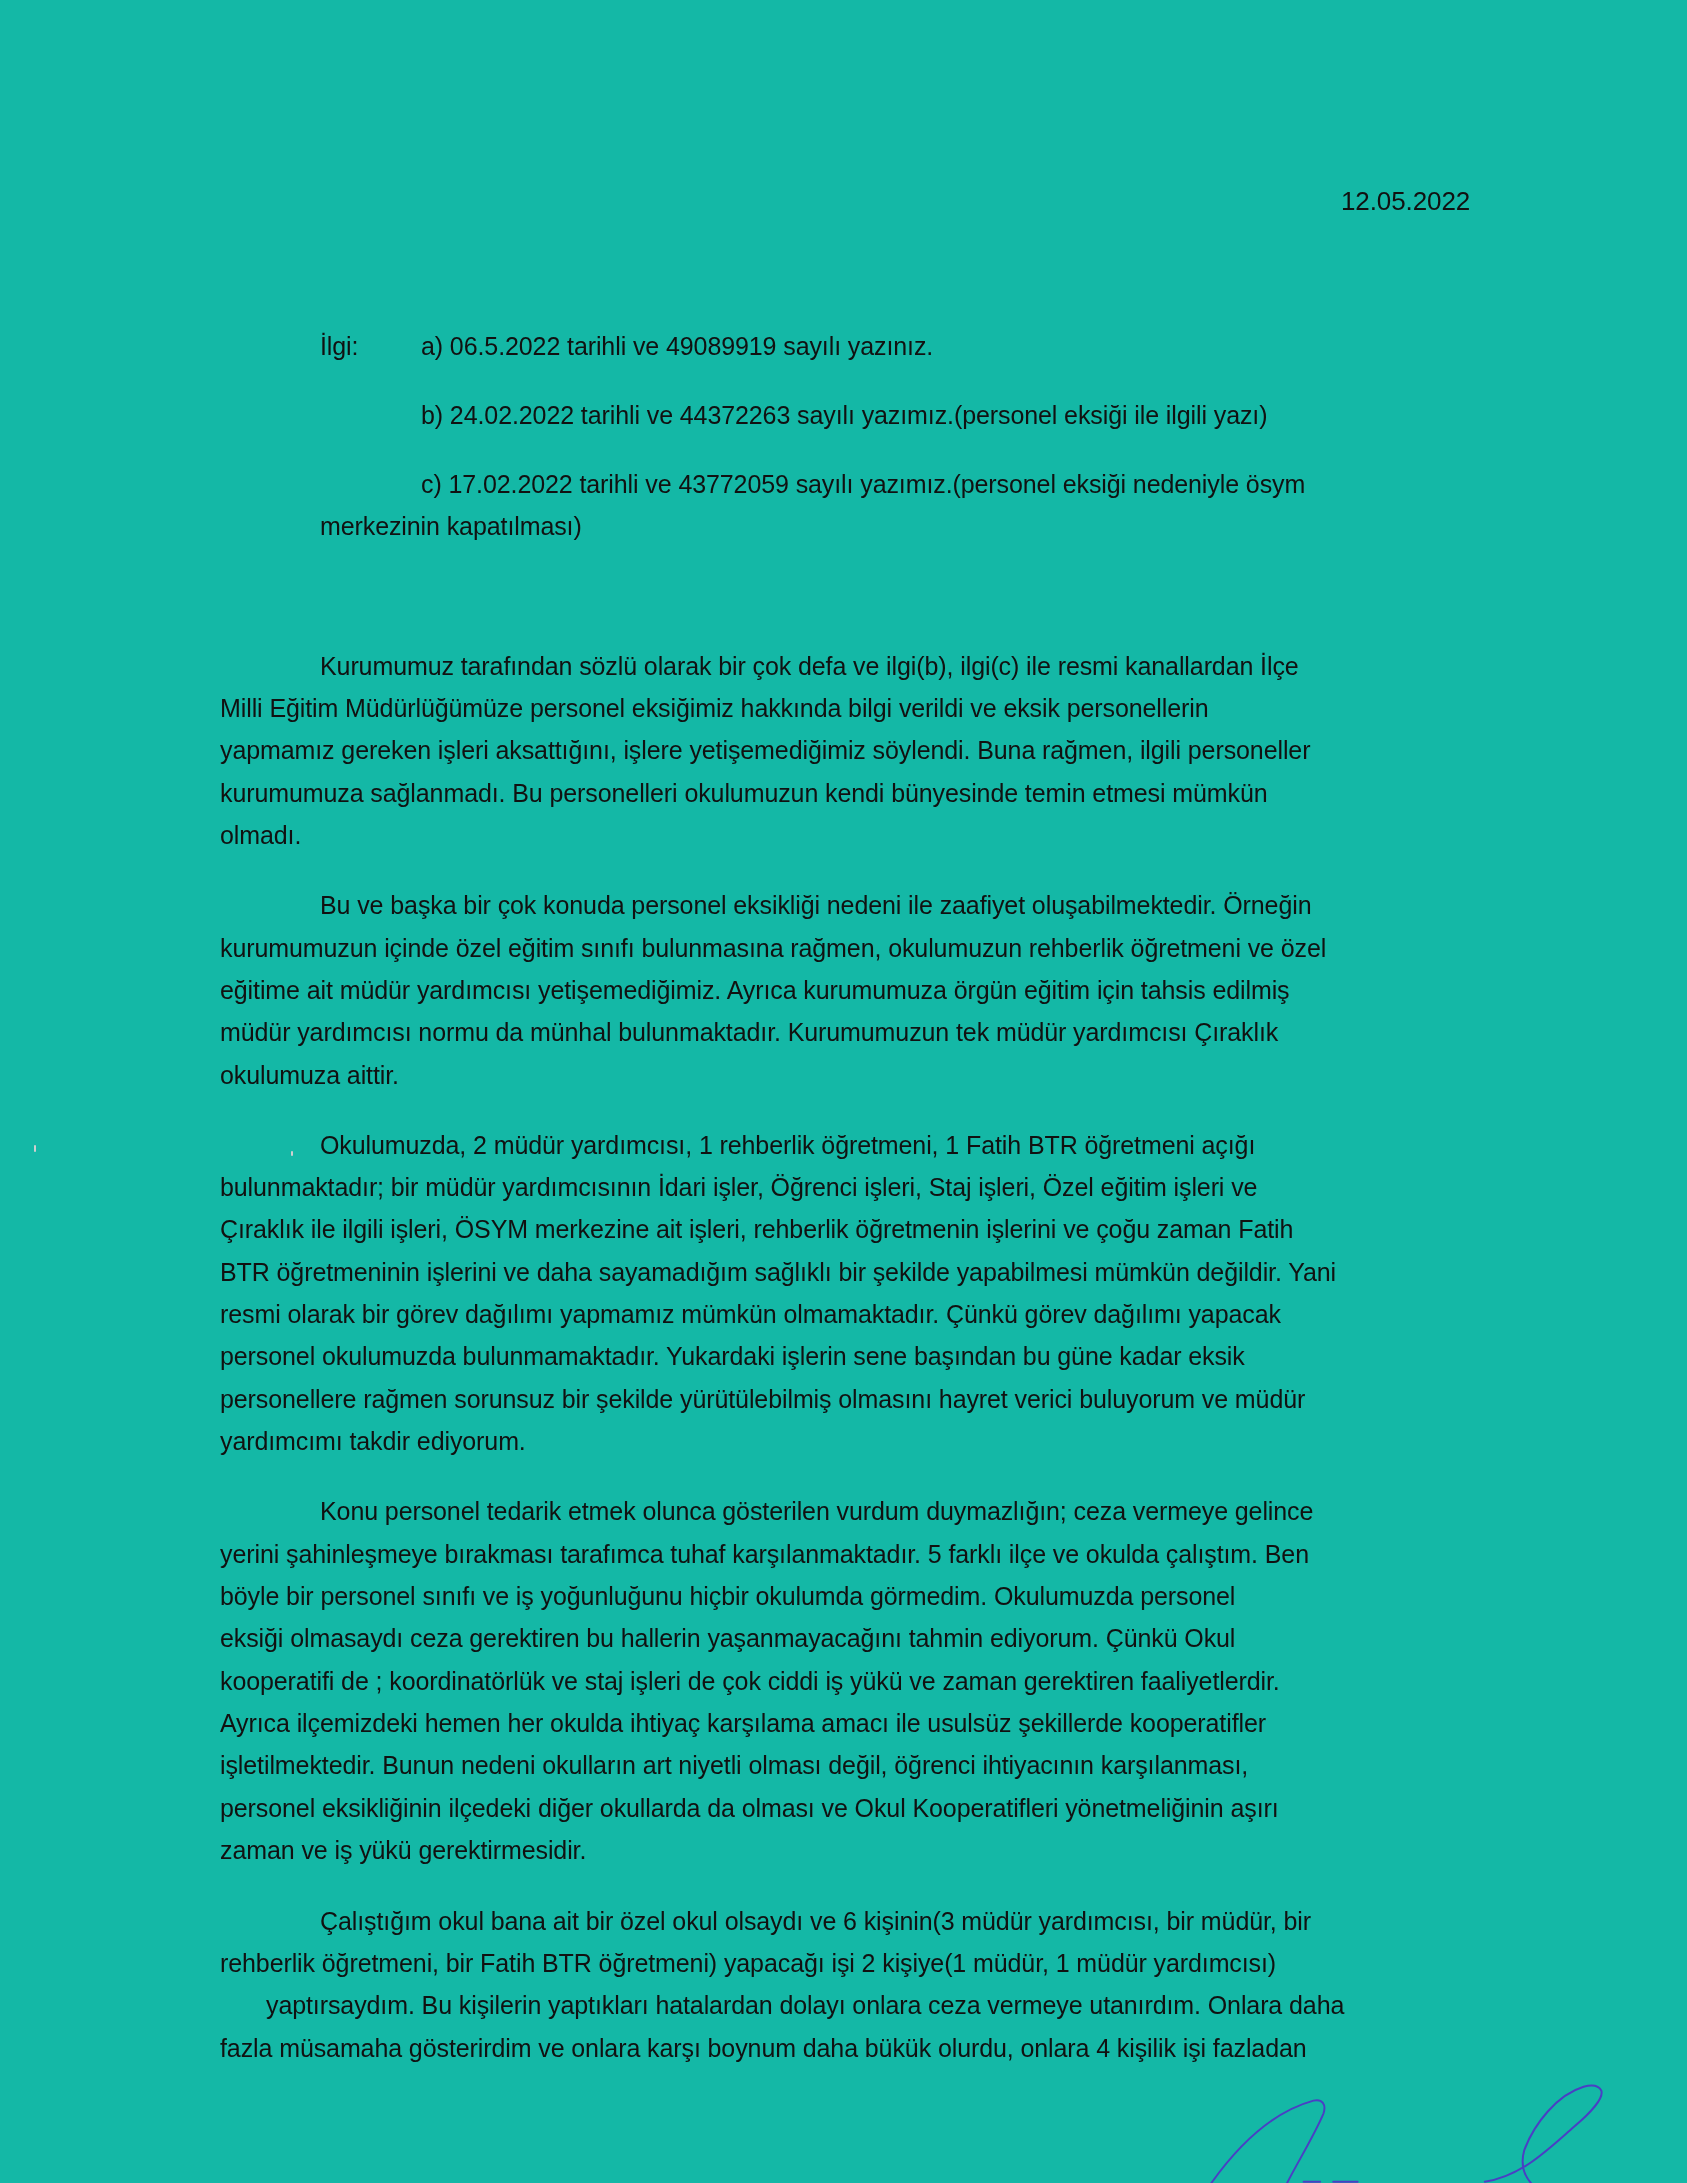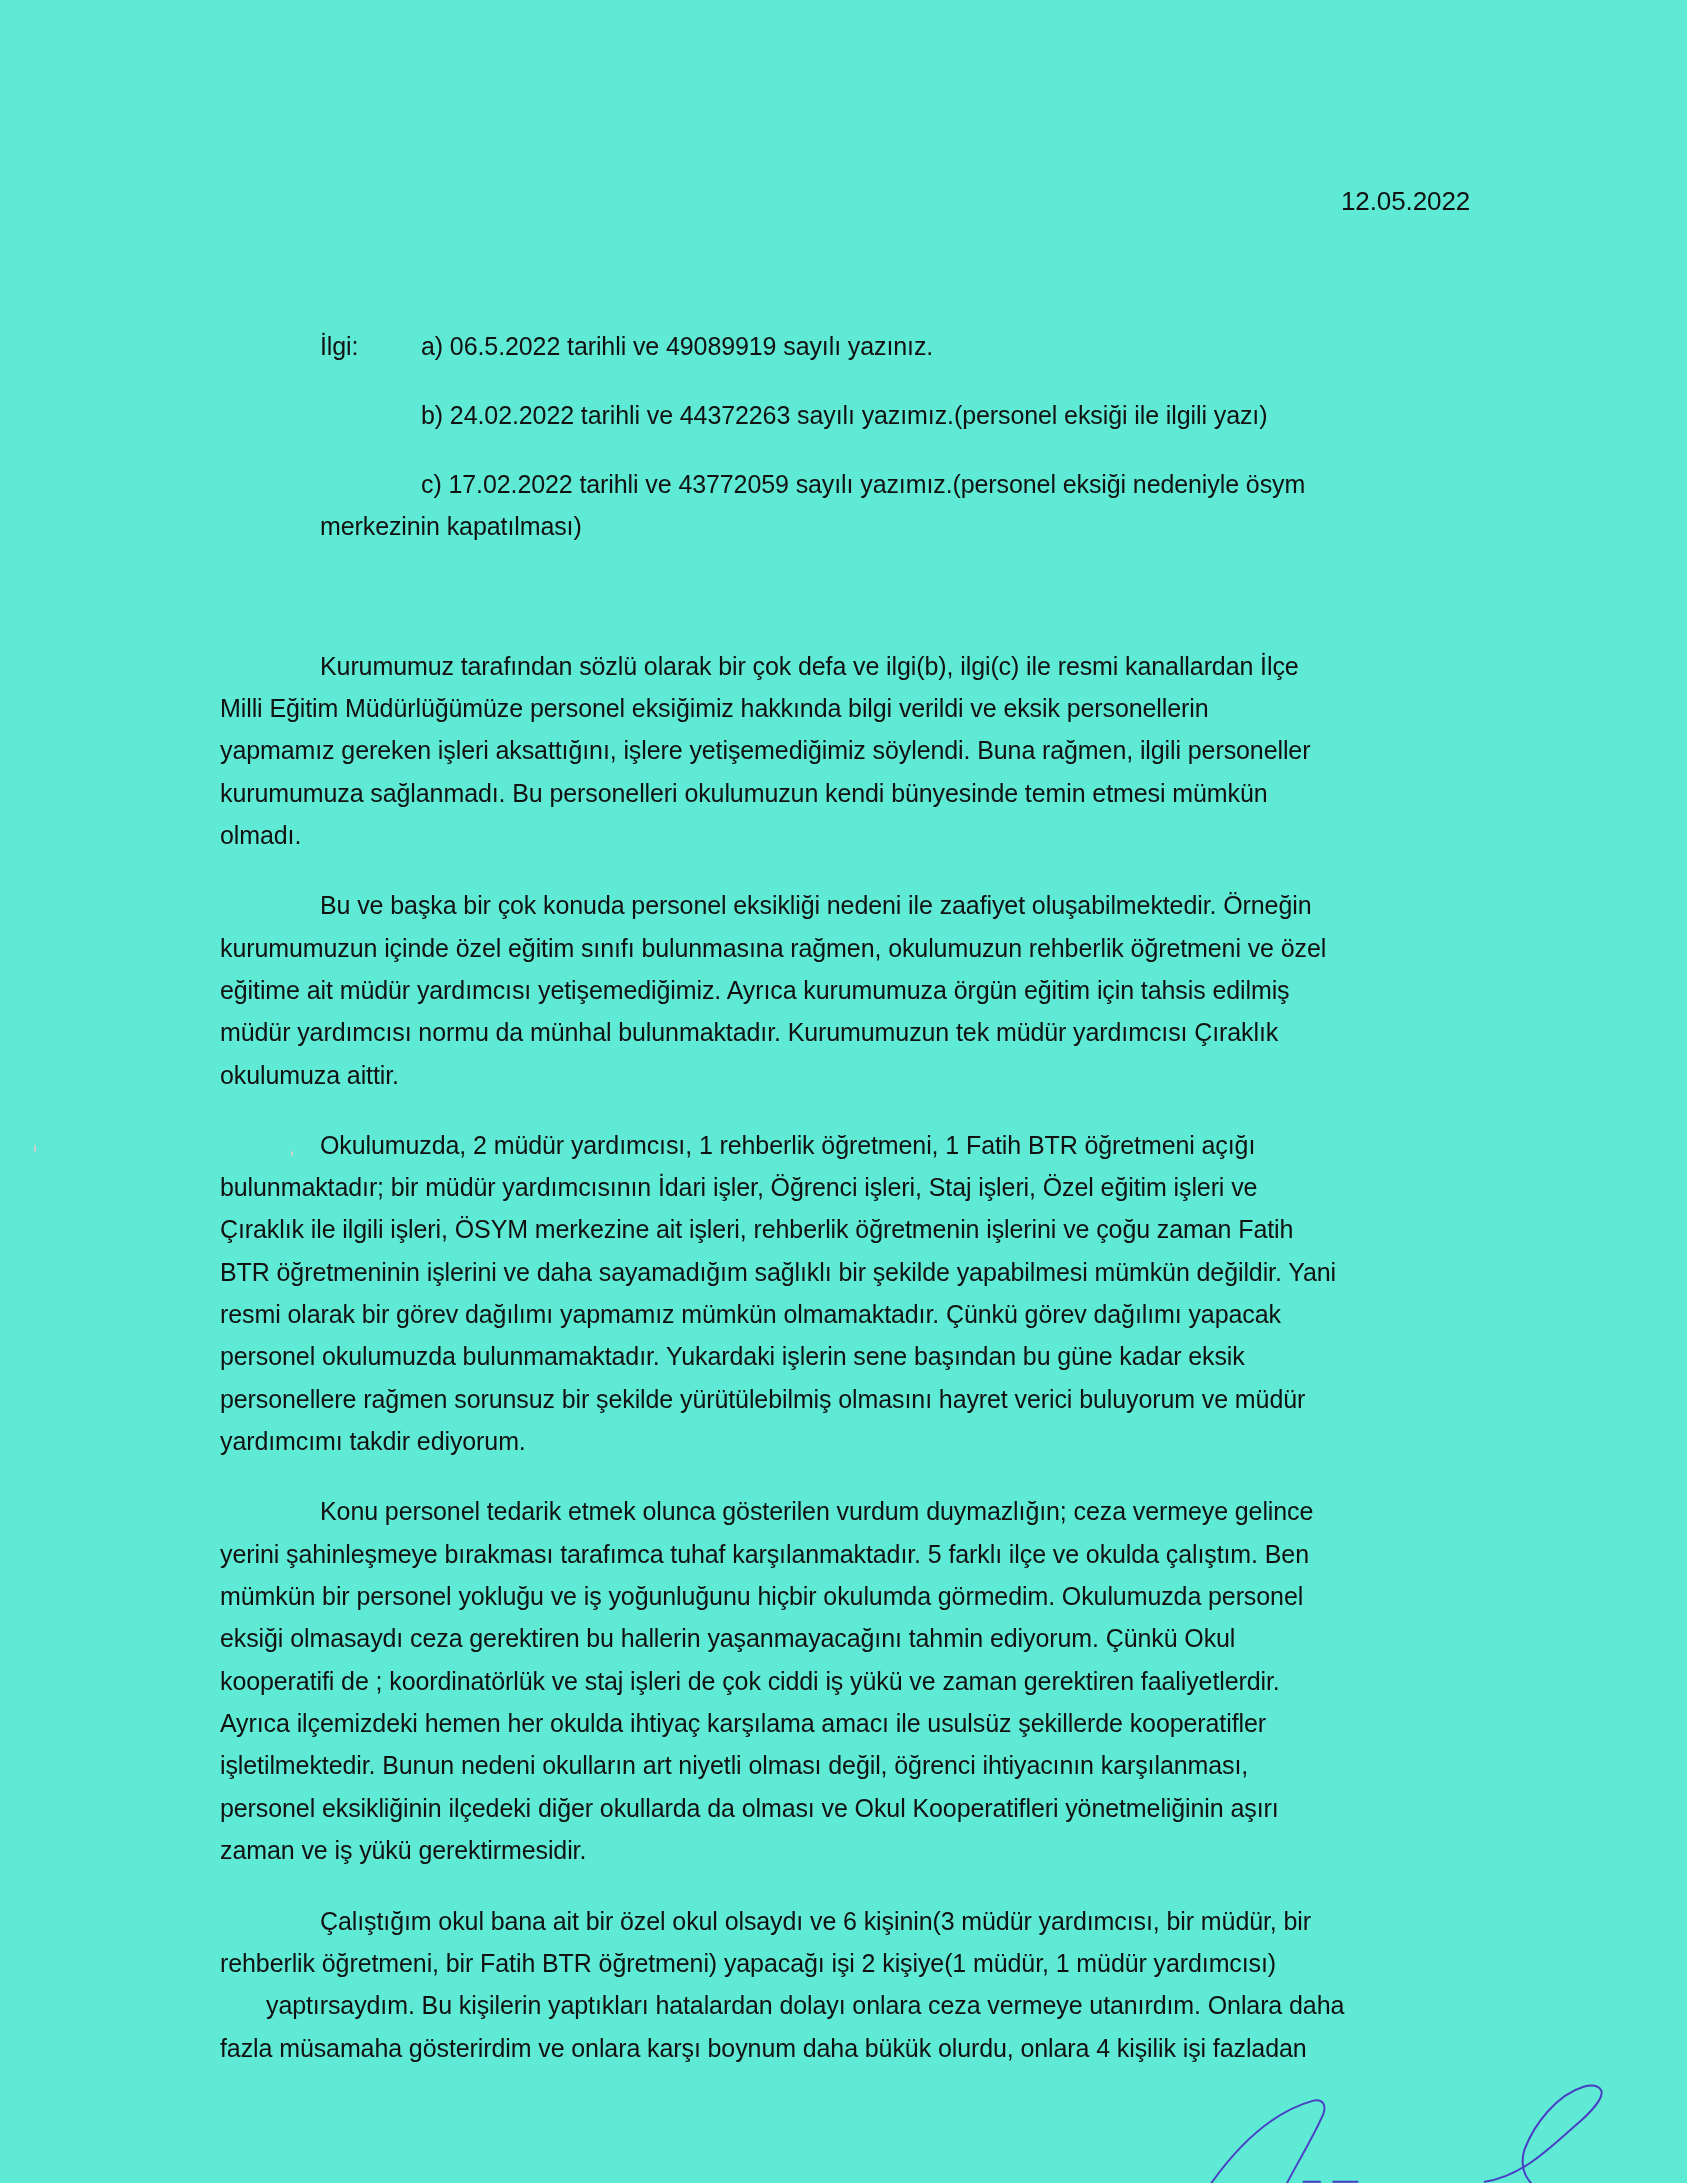--- a/index.html
+++ b/index.html
@@ -13,21 +13,21 @@
       position: relative;
       overflow: hidden;
       font-family: "Liberation Sans", "DejaVu Sans", sans-serif;
       color: #111111;
     }
     .page {
       position: absolute;
       left: 0; top: 0;
       width: 1687px;
       height: 2183px;
-      background: #5eead4;
+      background: #14b8a6;
     }
     .line {
       position: absolute;
       white-space: nowrap;
       font-size: 25px;
       line-height: 29px;
       letter-spacing: -0.1px;
     }
     .date {
       left: 1341px;
@@ -101,21 +101,21 @@
     <div class="line l-body" style="top:1258px;">BTR öğretmeninin işlerini ve daha sayamadığım sağlıklı bir şekilde yapabilmesi mümkün değildir.  Yani</div>
     <div class="line l-body" style="top:1300px;">resmi olarak bir görev dağılımı yapmamız mümkün olmamaktadır. Çünkü görev dağılımı yapacak</div>
     <div class="line l-body" style="top:1342px;">personel okulumuzda bulunmamaktadır. Yukardaki işlerin sene başından bu güne kadar eksik</div>
     <div class="line l-body" style="top:1385px;">personellere rağmen sorunsuz bir şekilde yürütülebilmiş olmasını hayret verici buluyorum ve müdür</div>
     <div class="line l-body" style="top:1427px;">yardımcımı takdir ediyorum.</div>
   </div>
 
   <div>
     <div class="line l-indent" style="top:1497px;">Konu personel tedarik etmek olunca gösterilen vurdum duymazlığın; ceza vermeye gelince</div>
     <div class="line l-body" style="top:1540px;">yerini şahinleşmeye bırakması tarafımca tuhaf karşılanmaktadır. 5 farklı ilçe ve okulda çalıştım. Ben</div>
-    <div class="line l-body" style="top:1582px;">mümkün bir personel yokluğu ve iş yoğunluğunu hiçbir okulumda görmedim. Okulumuzda personel</div>
+    <div class="line l-body" style="top:1582px;">böyle bir personel sınıfı ve iş yoğunluğunu hiçbir okulumda görmedim. Okulumuzda personel</div>
     <div class="line l-body" style="top:1624px;text-align:right;">eksiği olmasaydı ceza gerektiren bu hallerin yaşanmayacağını tahmin ediyorum. Çünkü Okul</div>
     <div class="line l-body" style="top:1667px;">kooperatifi de ; koordinatörlük ve staj işleri de çok ciddi iş yükü ve zaman gerektiren faaliyetlerdir.</div>
     <div class="line l-body" style="top:1709px;">Ayrıca ilçemizdeki hemen her okulda ihtiyaç karşılama amacı ile usulsüz şekillerde kooperatifler</div>
     <div class="line l-body" style="top:1751px;">işletilmektedir. Bunun nedeni okulların art niyetli olması değil, öğrenci ihtiyacının karşılanması,</div>
     <div class="line l-body" style="top:1794px;">personel eksikliğinin ilçedeki diğer okullarda da olması ve Okul Kooperatifleri yönetmeliğinin aşırı</div>
     <div class="line l-body" style="top:1836px;">zaman ve iş yükü gerektirmesidir.</div>
   </div>
 
   <div>
     <div class="line l-indent" style="top:1907px;">Çalıştığım okul bana ait bir özel okul olsaydı ve 6 kişinin(3 müdür yardımcısı, bir müdür, bir</div>

